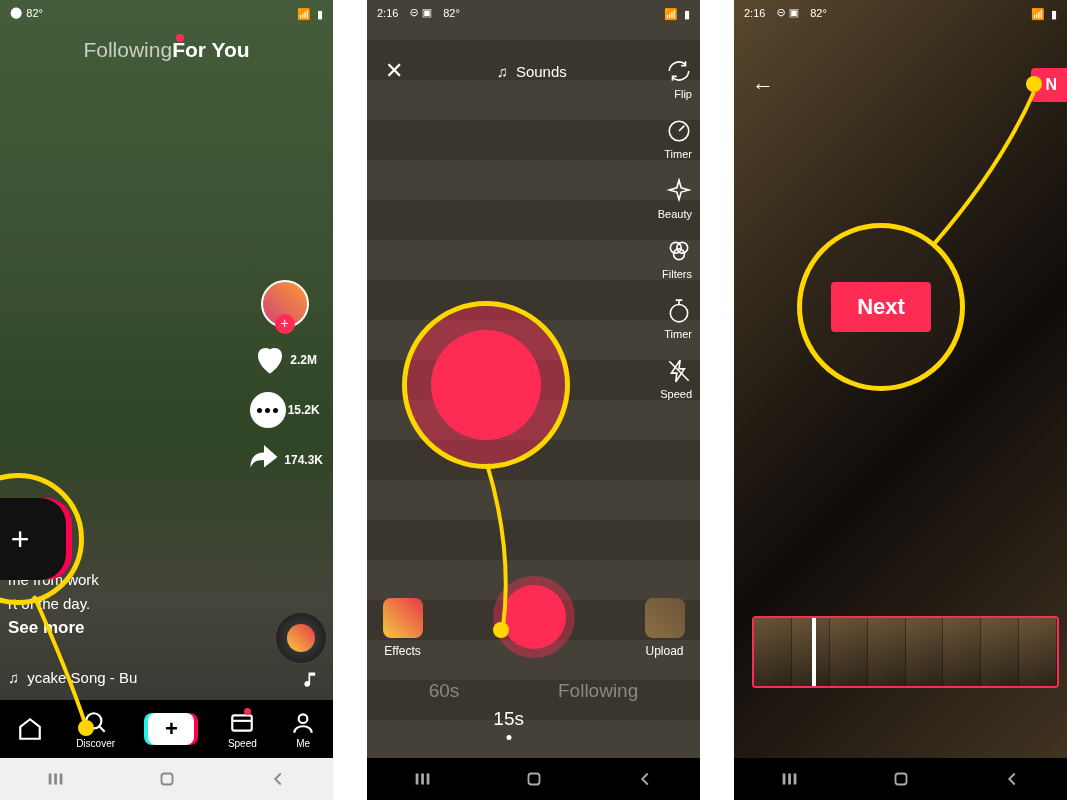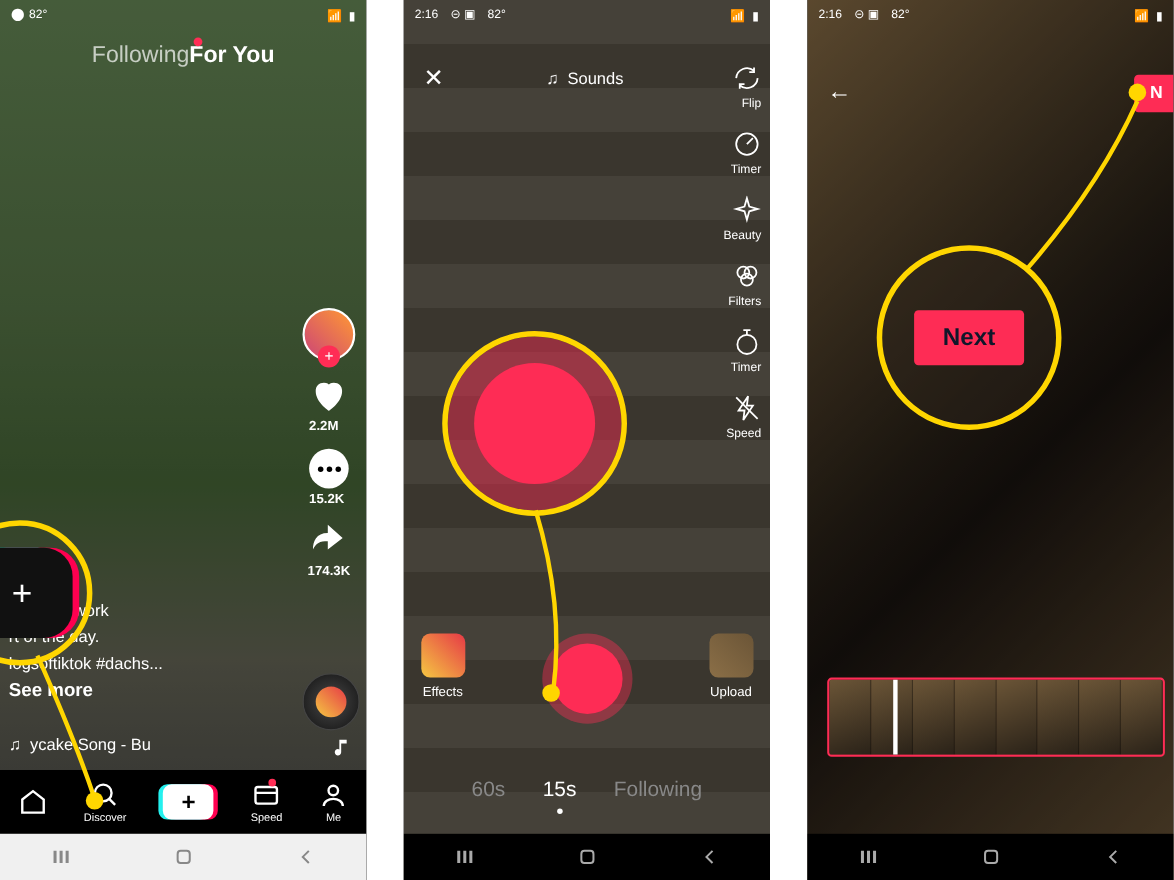--- a/index.html
+++ b/index.html
@@ -11,21 +11,21 @@
   .feed-bg { position:absolute; inset:0; background:linear-gradient(180deg,#6b8e5a 0%,#5a7a4a 35%,#4a6a3a 55%,#6a6a5a 75%,#4a4a4a 100%); }
   .dark-overlay { position:absolute; inset:0; background:rgba(0,0,0,0.35); }
   .status-bar { position:absolute; top:0; left:0; right:0; height:28px; display:flex; align-items:center; justify-content:flex-end; padding:0 10px; color:#fff; font-size:11px; gap:6px; }
   .status-left { position:absolute; left:10px; top:6px; display:flex; gap:4px; align-items:center; color:#fff; font-size:11px; }
   .tabs { position:absolute; top:38px; left:0; right:0; display:flex; justify-content:center; color:#fff; font-size:21px; font-weight:600; }
   .tabs .inactive { color:rgba(255,255,255,0.7); font-weight:500; position:relative; }
   .tabs .dot-red { position:absolute; top:-4px; right:-12px; width:8px; height:8px; background:#ff2d55; border-radius:50%; }
   .right-col { position:absolute; right:10px; top:280px; display:flex; flex-direction:column; align-items:center; gap:14px; color:#fff; }
   .avatar { width:48px; height:48px; border-radius:50%; background:linear-gradient(45deg,#c47,#f93); border:2px solid #fff; position:relative; }
   .avatar-plus { position:absolute; bottom:-8px; left:50%; transform:translateX(-50%); width:20px; height:20px; background:#ff2d55; border-radius:50%; color:#fff; font-size:14px; line-height:19px; text-align:center; }
-  .ic-col { display:flex; flex-direction:column; gap:2px; }
+  .ic-col { display:flex; flex-direction:row; align-items:center; gap:2px; }
   .ic-col .cnt { font-size:12px; font-weight:600; }
   .heart { width:36px; height:36px; fill:#fff; }
   .dots { width:36px; height:36px; border-radius:50%; background:#fff; display:flex; justify-content:center; align-items:center; gap:3px; }
   .dots span { width:5px; height:5px; border-radius:50%; background:#000; }
   .share { width:36px; height:36px; fill:#fff; }
   .caption { position:absolute; left:8px; bottom:160px; color:#fff; font-size:15px; line-height:24px; }
   .see-more { display:block; font-weight:700; text-align:left; padding-right:70px; font-size:17px; }
   .music { position:absolute; bottom:114px; left:8px; right:70px; color:#fff; font-size:15px; display:flex; align-items:center; gap:8px; }
   .music-note { position:absolute; right:12px; bottom:110px; width:20px; height:20px; color:#fff; }
   .disc { position:absolute; right:6px; bottom:136px; width:52px; height:52px; border-radius:50%; background:radial-gradient(circle,#333 30%,#111 35%,#333 40%,#111 100%); border:1px solid #444; display:flex; align-items:center; justify-content:center; }
@@ -43,28 +43,28 @@
   .sys-nav.dark svg { fill:#aaa; }
 
   
   .cam-bg { position:absolute; inset:0; background:repeating-linear-gradient(180deg,#6a6458 0,#6a6458 40px,#5a5448 40px,#5a5448 80px); }
   .cam-top { position:absolute; top:58px; left:0; right:0; display:flex; align-items:center; justify-content:space-between; padding:0 18px; color:#fff; }
   .close-x { font-size:22px; font-weight:300; }
   .sounds { display:flex; align-items:center; gap:8px; font-size:15px; }
   .r-tools { position:absolute; right:8px; top:58px; display:flex; flex-direction:column; gap:18px; }
   .tool { display:flex; flex-direction:column; align-items:flex-end; gap:4px; color:#fff; font-size:11px; width:48px; }
   .tool svg { width:26px; height:26px; fill:none; stroke:#fff; stroke-width:1.5; }
-  .rec-row { position:absolute; bottom:142px; left:0; right:0; display:flex; align-items:flex-start; justify-content:center; gap:70px; }
+  .rec-row { position:absolute; bottom:142px; left:0; right:0; display:flex; align-items:flex-end; justify-content:center; gap:70px; }
   .side-item { display:flex; flex-direction:column; align-items:center; gap:6px; color:#fff; font-size:12px; }
   .side-thumb { width:40px; height:40px; border-radius:8px; background:linear-gradient(45deg,#f5c842,#e63946); }
   .side-thumb.up { background:linear-gradient(45deg,#8b6f47,#6b5537); }
   .record-outer { width:82px; height:82px; border-radius:50%; background:rgba(254,44,85,0.4); display:flex; align-items:center; justify-content:center; }
   .record-inner { width:64px; height:64px; border-radius:50%; background:#fe2c55; }
   .dur-row { position:absolute; bottom:70px; left:0; right:0; display:flex; justify-content:center; gap:34px; color:#888; font-size:19px; }
-  .dur-row .active { color:#fff; position:relative; }
+  .dur-row .active { color:#fff; position:relative;margin-top:28px; }
   .dur-row .active::after { content:''; position:absolute; bottom:-10px; left:50%; transform:translateX(-50%); width:5px; height:5px; background:#fff; border-radius:50%; }
 
   
   .prev-bg { position:absolute; inset:0; background:linear-gradient(135deg,#8b6f47 0%,#2a2218 45%,#1a1410 55%,#6b5537 100%); }
   .back-arrow { position:absolute; top:70px; left:18px; color:#fff; font-size:22px; }
   .next-btn { position:absolute; top:68px; right:0; background:#fe2c55; color:#fff; font-weight:700; font-size:16px; padding:8px 10px 8px 14px; border-radius:4px 0 0 4px; }
   .timeline { position:absolute; bottom:112px; left:18px; right:8px; height:72px; display:flex; border:2px solid #fe2c55; border-radius:4px; overflow:hidden; background:#2a1810; }
   .timeline .frame { flex:1; background:linear-gradient(160deg,#6b5537,#2a2218); border-right:1px solid rgba(0,0,0,0.4); }
   .timeline .cursor { position:absolute; left:58px; top:-4px; bottom:-4px; width:4px; background:#fff; border-radius:2px; }
   .sel-row { position:absolute; bottom:66px; left:18px; right:18px; display:flex; justify-content:space-between; align-items:center; color:#fff; font-size:14px; }
@@ -72,21 +72,21 @@
   .speed-ico::after { content:''; position:absolute; top:4px; right:2px; width:8px; height:8px; border-top:2px solid #fff; border-right:2px solid #fff; transform:rotate(20deg); }
 
   
   .highlight { position:absolute; border:5px solid #ffd600; border-radius:50%; pointer-events:none; background:rgba(0,0,0,0); }
   .hl-end { position:absolute; width:16px; height:16px; background:#ffd600; border-radius:50%; }
   .big-create { position:absolute; width:92px; height:82px; background:#111; border-radius:26px; display:flex; align-items:center; justify-content:center; box-shadow:-6px 0 0 #24f0ee, 6px 0 0 #ff0050; }
   .big-create .plus { color:#fff; font-size:32px; font-weight:300; }
   .big-record { position:absolute; width:158px; height:158px; border-radius:50%; background:rgba(254,44,85,0.45); display:flex; align-items:center; justify-content:center; }
   .big-record .inner { width:110px; height:110px; border-radius:50%; background:#fe2c55; }
   .big-next { position:absolute; width:158px; height:158px; border-radius:50%; background:rgba(50,40,30,0.4); display:flex; align-items:center; justify-content:center; }
-  .big-next .btn { background:#fe2c55; color:#0f172a; font-weight:700; font-size:22px; padding:12px 26px; border-radius:4px; }
+  .big-next .btn { background:#fe2c55; color:#ffffff; font-weight:700; font-size:22px; padding:12px 26px; border-radius:4px; }
 </style>
 </head>
 <body>
 
 <div class="phones">
 
   <div class="phone">
     <div class="feed-bg"></div>
     <div class="dark-overlay"></div>
     <div class="status-bar">
@@ -125,21 +125,20 @@
           </svg>
         <span class="cnt">174.3K</span>
       </div>
     </div>
     <div class="disc">
         <div class="disc-inner"></div>
       </div>
     <div class="caption">
       <div>me from work</div>
       <div>rt of the day.</div>
-      <div>logsoftiktok #dachs...</div>
       <span class="see-more">See more</span>
     </div>
     <div class="music">♫ <span>ycake Song - Bu</span></div>
     <svg class="music-note" viewBox="0 0 24 24" fill="#fff">
         <path d="M9 3v10.5a3.5 3.5 0 1 0 2 3.2V7h6V3H9z"></path>
       </svg>
 
     <div class="bottom-nav">
       <div class="nav-item">
         <svg class="nav-ico" viewBox="0 0 24 24">

